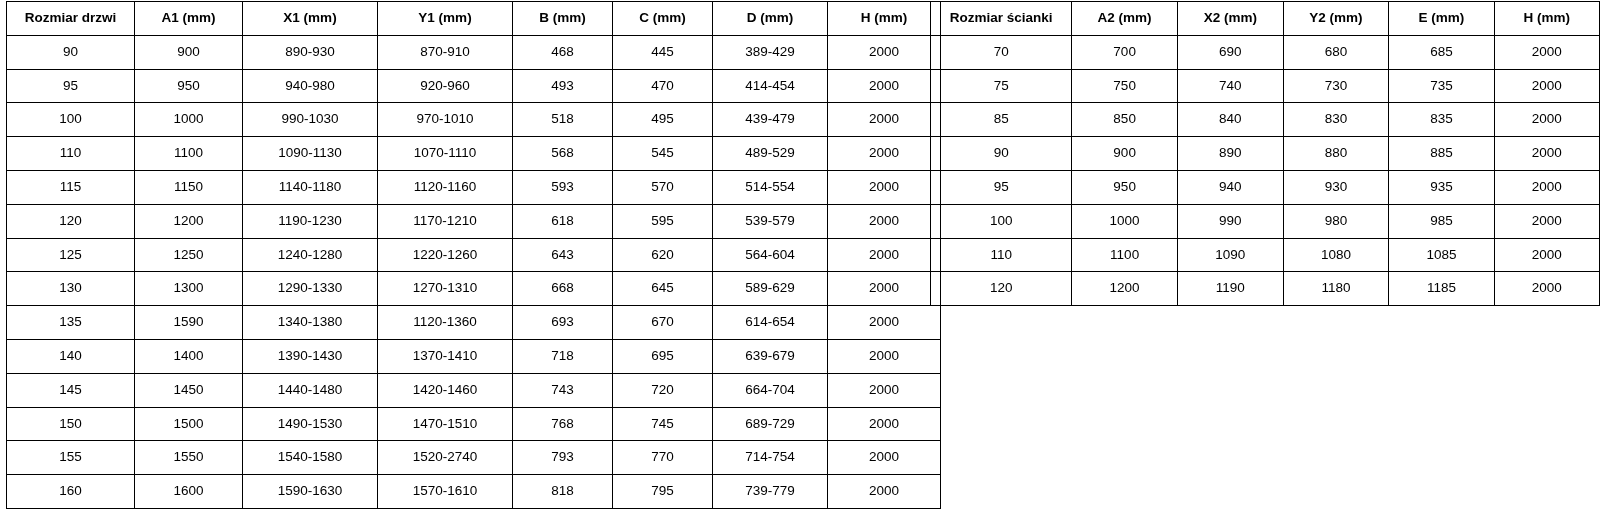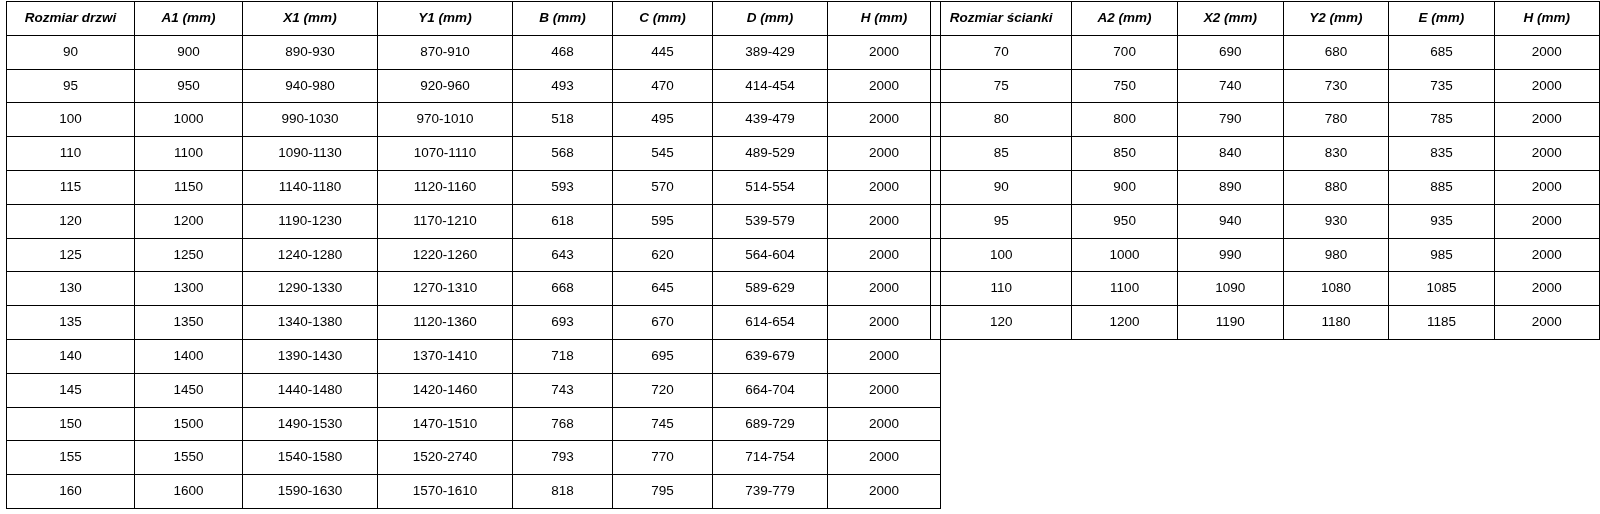--- a/index.html
+++ b/index.html
@@ -40,21 +40,20 @@
     text-align: center;
     vertical-align: middle;
     font-size: 13.5px;
     padding: 0;
     height: 32.8px;
     line-height: 32.8px;
     white-space: nowrap;
   }
   th {
     font-weight: bold;
-    font-style: italic;
   }
   td {
     font-weight: normal;
   }
   
   #doors-table col.c0 { width: 128px; }
   #doors-table col.c1 { width: 108px; }
   #doors-table col.c2 { width: 135px; }
   #doors-table col.c3 { width: 135px; }
   #doors-table col.c4 { width: 100px; }
@@ -174,21 +173,21 @@
             <td>1300</td>
             <td>1290-1330</td>
             <td>1270-1310</td>
             <td>668</td>
             <td>645</td>
             <td>589-629</td>
             <td>2000</td>
           </tr>
           <tr>
             <td>135</td>
-            <td>1350</td>
+            <td>1590</td>
             <td>1340-1380</td>
             <td>1120-1360</td>
             <td>693</td>
             <td>670</td>
             <td>614-654</td>
             <td>2000</td>
           </tr>
           <tr>
             <td>140</td>
             <td>1400</td>
@@ -274,28 +273,20 @@
           </tr>
           <tr>
             <td>75</td>
             <td>750</td>
             <td>740</td>
             <td>730</td>
             <td>735</td>
             <td>2000</td>
           </tr>
           <tr>
-            <td>80</td>
-            <td>800</td>
-            <td>790</td>
-            <td>780</td>
-            <td>785</td>
-            <td>2000</td>
-          </tr>
-          <tr>
             <td>85</td>
             <td>850</td>
             <td>840</td>
             <td>830</td>
             <td>835</td>
             <td>2000</td>
           </tr>
           <tr>
             <td>90</td>
             <td>900</td>

